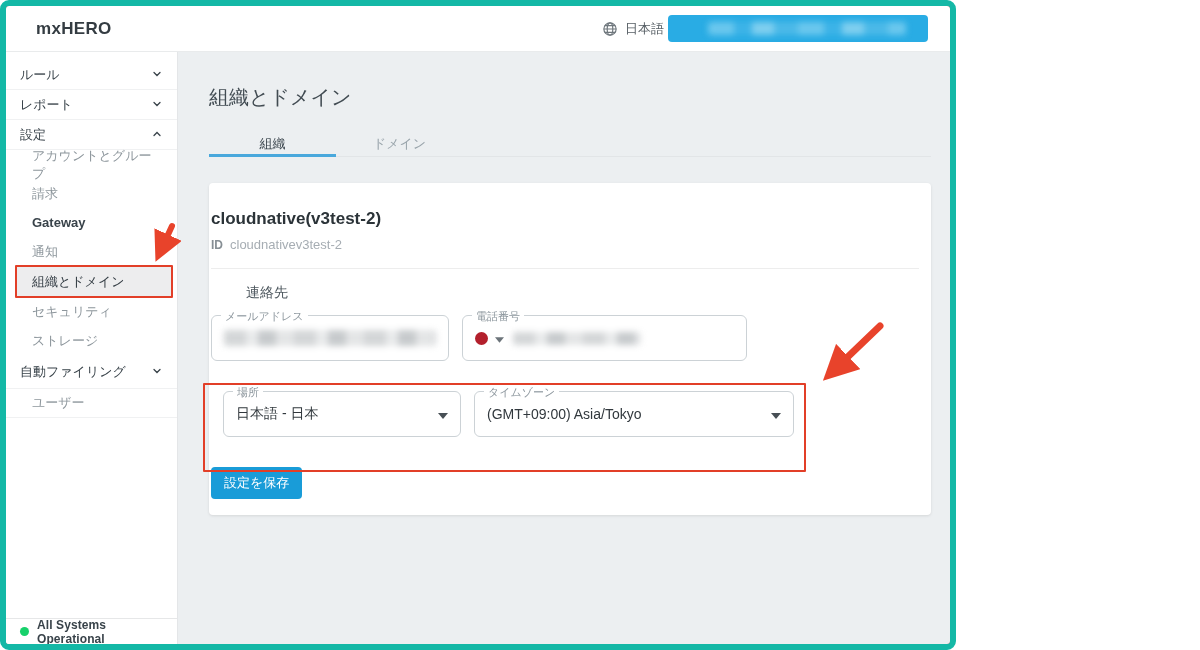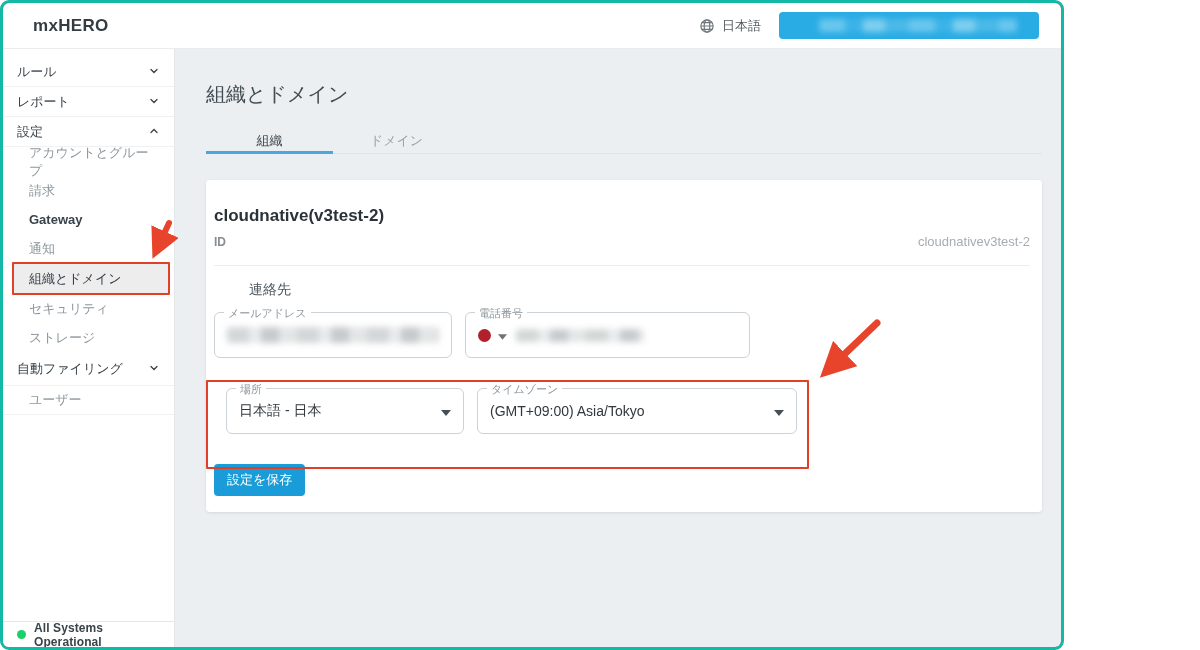--- a/index.html
+++ b/index.html
@@ -3,31 +3,31 @@
 <meta charset="utf-8">
 <style>
   * { box-sizing: border-box; margin: 0; padding: 0; }
   html,body { width:1200px; height:650px; }
   body {
     font-family: "Liberation Sans", "DejaVu Sans", sans-serif;
     background:#fff;
     color:#39434a;
   }
   .frame {
-    position:relative; width:1064px; height:650px;
-    border:3px solid #14b8a6; border-radius:9px; overflow:hidden; background:#7f1d1d;
+    position:relative; width:956px; height:650px;
+    border:6px solid #14b8a6; border-radius:9px; overflow:hidden; background:#7f1d1d;
   }
   
   .topbar {
     position:absolute; top:0; left:0; right:0; height:46px;
     background:#fff; border-bottom:1px solid #e9ebec;
     display:flex; align-items:center; padding:0 22px 0 30px;
   }
   .logo { font-size:17px; font-weight:600; color:#343c42; letter-spacing:.3px; }
-  .topbar-right { margin-left:auto; display:flex; align-items:center; gap:18px; }
+  .topbar-right { margin-left:auto; display:flex; align-items:center; gap:4px; }
   .lang-switch { display:flex; align-items:center; gap:7px; cursor:pointer; }
   .lang-switch svg { display:block; }
   .lang-label { font-size:13px; color:#565e64; }
   .account-btn {
     width:260px; height:27px; border:none; border-radius:4px;
     background:#29ace4; position:relative; overflow:hidden; cursor:pointer;
   }
   .account-btn .blur-strip {
     position:absolute; top:7px; left:40px; right:22px; height:13px; border-radius:3px;
     background:repeating-linear-gradient(90deg,#77cdf0 0 26px,#41b5e8 26px 44px,#8fd6f2 44px 66px,#53bce9 66px 90px);
@@ -72,24 +72,24 @@
     cursor:pointer; position:relative; 
   }
   .tab.active { color:#37424a; font-weight:500; }
   .tab.active::after {
     content:""; position:absolute; left:0; right:0; bottom:-1px; height:3px; background:#49a8dc;
   }
   
   .card {
     margin-top:26px; background:#fff; border-radius:4px;
     box-shadow:0 1px 3px rgba(0,0,0,.10);
-    padding:26px 12px 16px 8px;
+    padding:26px 12px 16px 2px;
   }
   .org-name { font-size:17px; font-weight:700; color:#2b3338; }
-  .org-id { margin-top:8px; display:flex; gap:7px; align-items:baseline;justify-content:space-between; }
+  .org-id { margin-top:8px; display:flex; gap:7px; align-items:baseline; }
   .org-id .id-label { font-size:12px; font-weight:700; color:#868e94; }
   .org-id .id-value { font-size:13px; color:#a6adb3; }
   .divider { border-top:1px solid #ededed; margin-top:16px; }
   .section-heading { font-size:14px; color:#4d575e;margin-left:35px; }
   .contact { margin-top:15px; }
   .field-row { display:flex; gap:13px; margin-top:13px; }
   .ofield {
     position:relative; height:46px; border:1px solid #ccd2d6; border-radius:6px;
     background:#fff; display:flex; align-items:center; padding:0 12px; cursor:text;
   }

